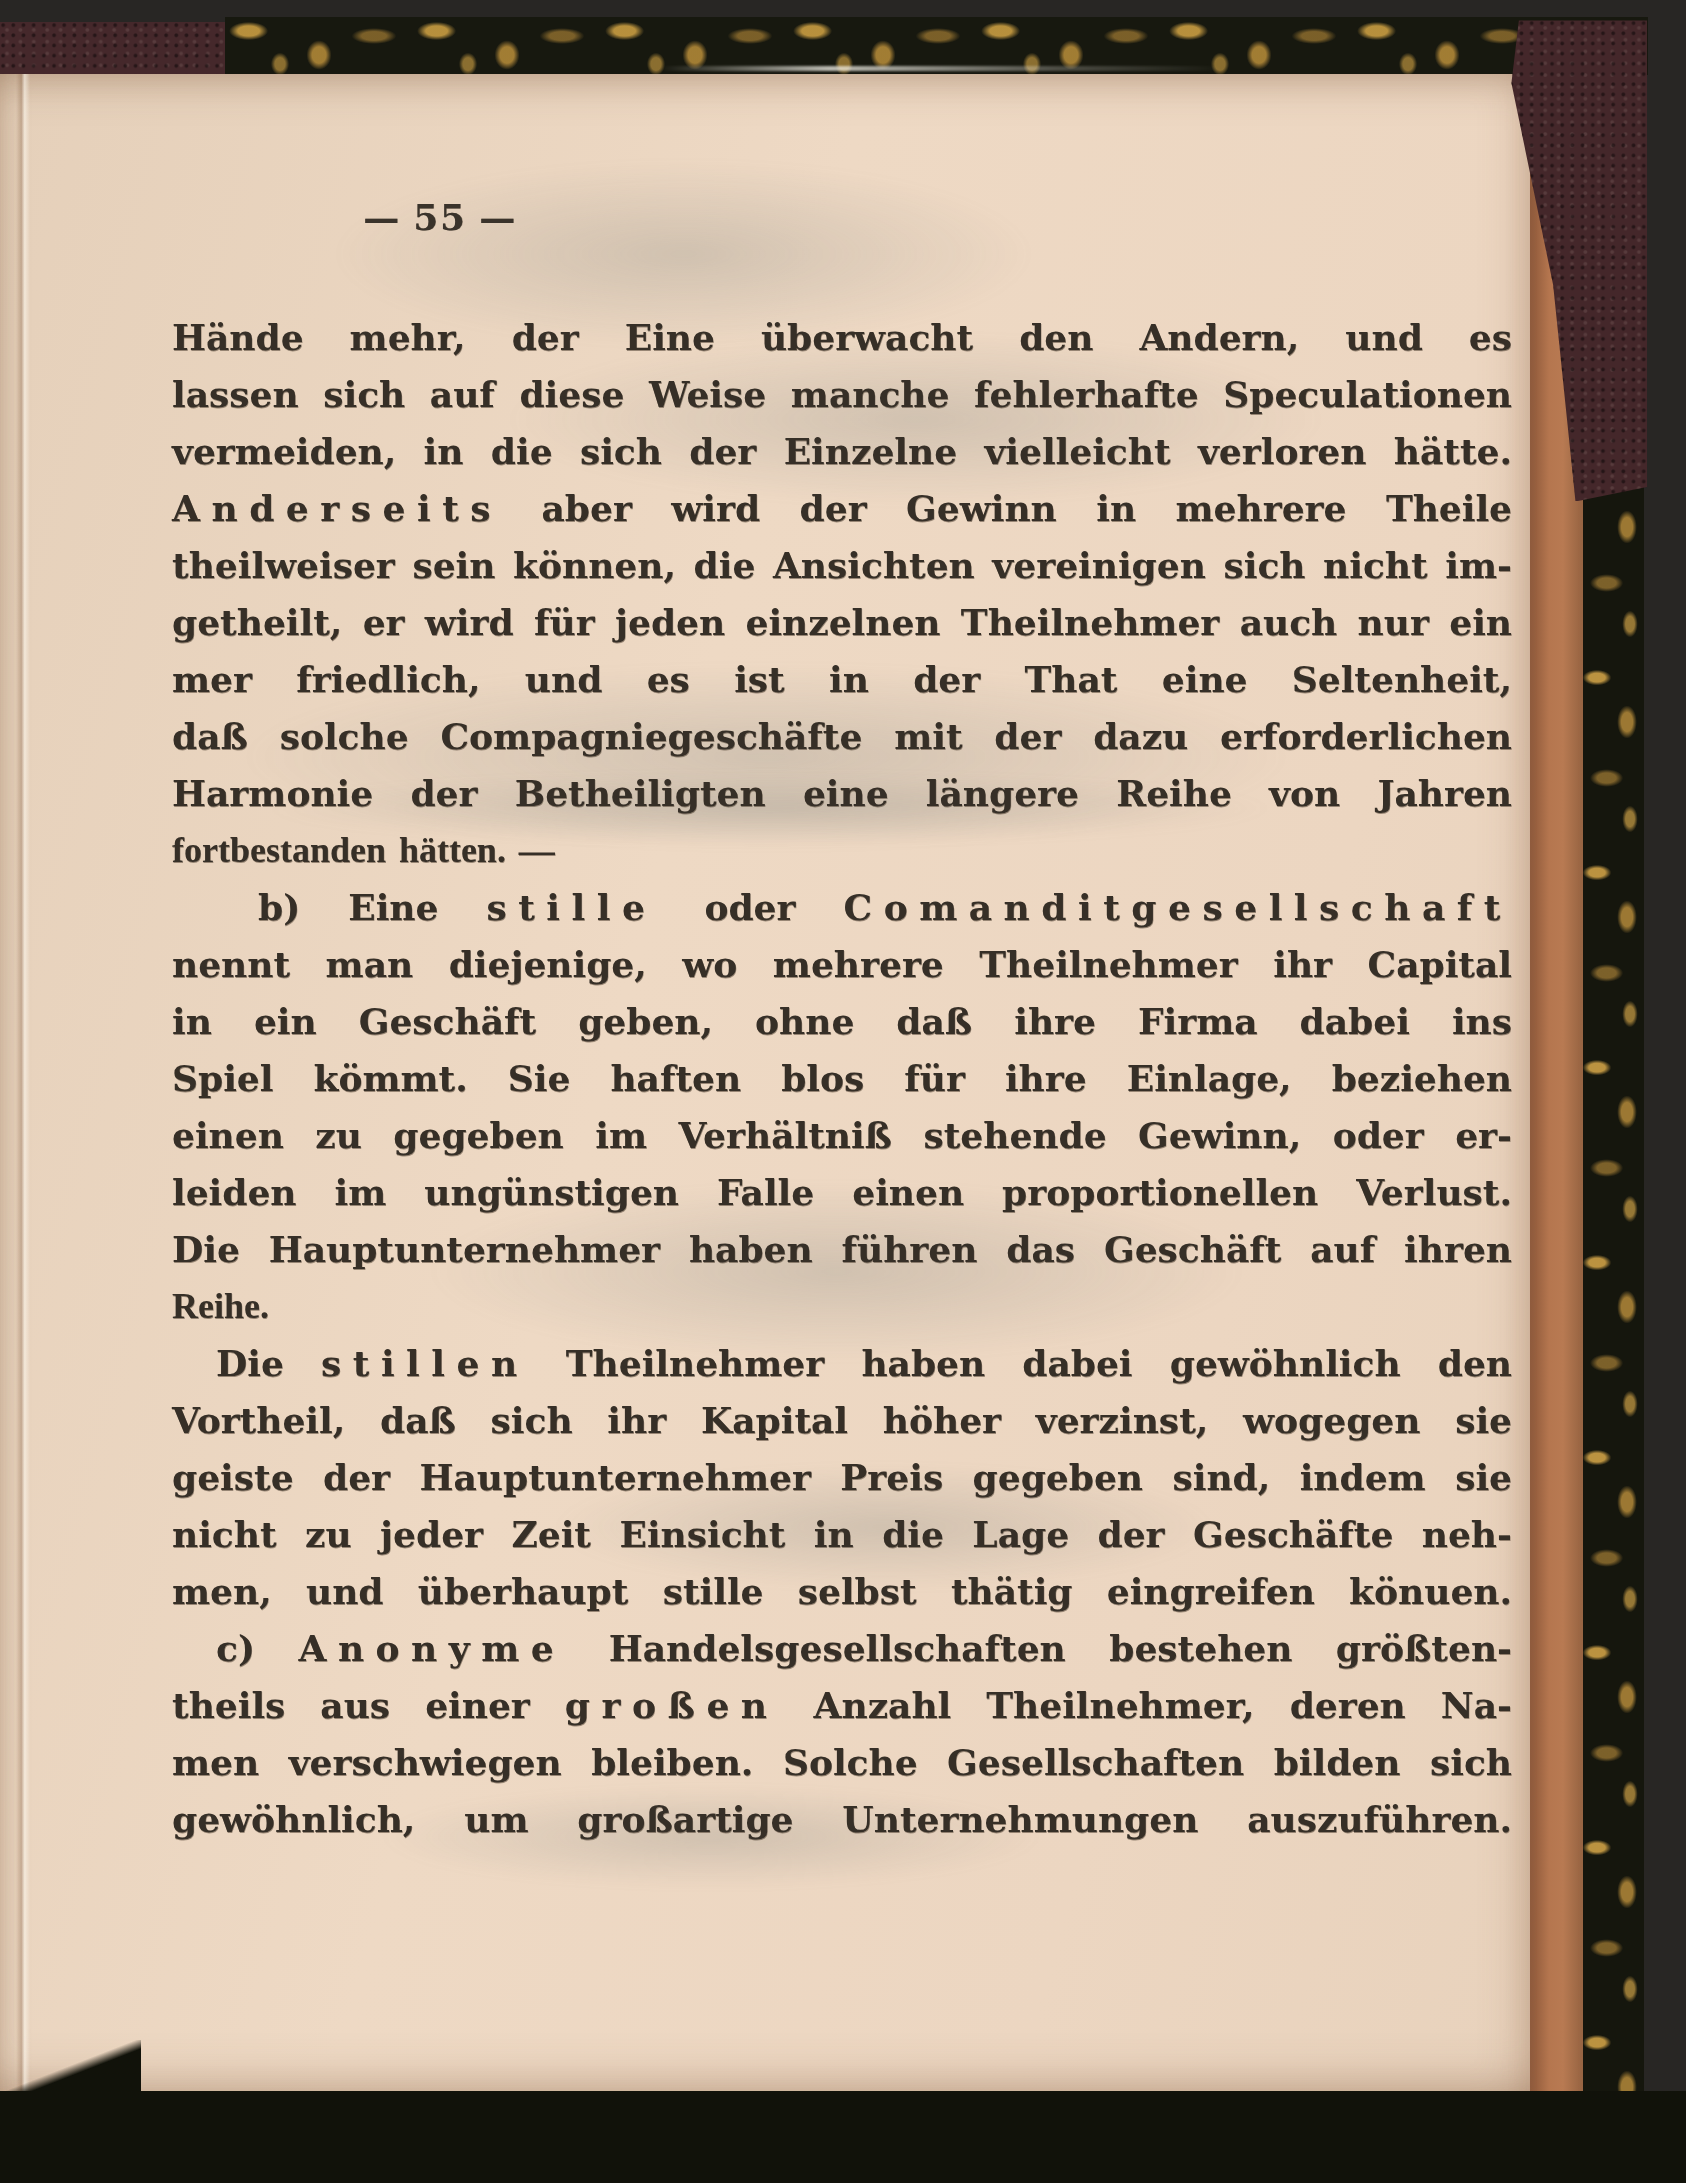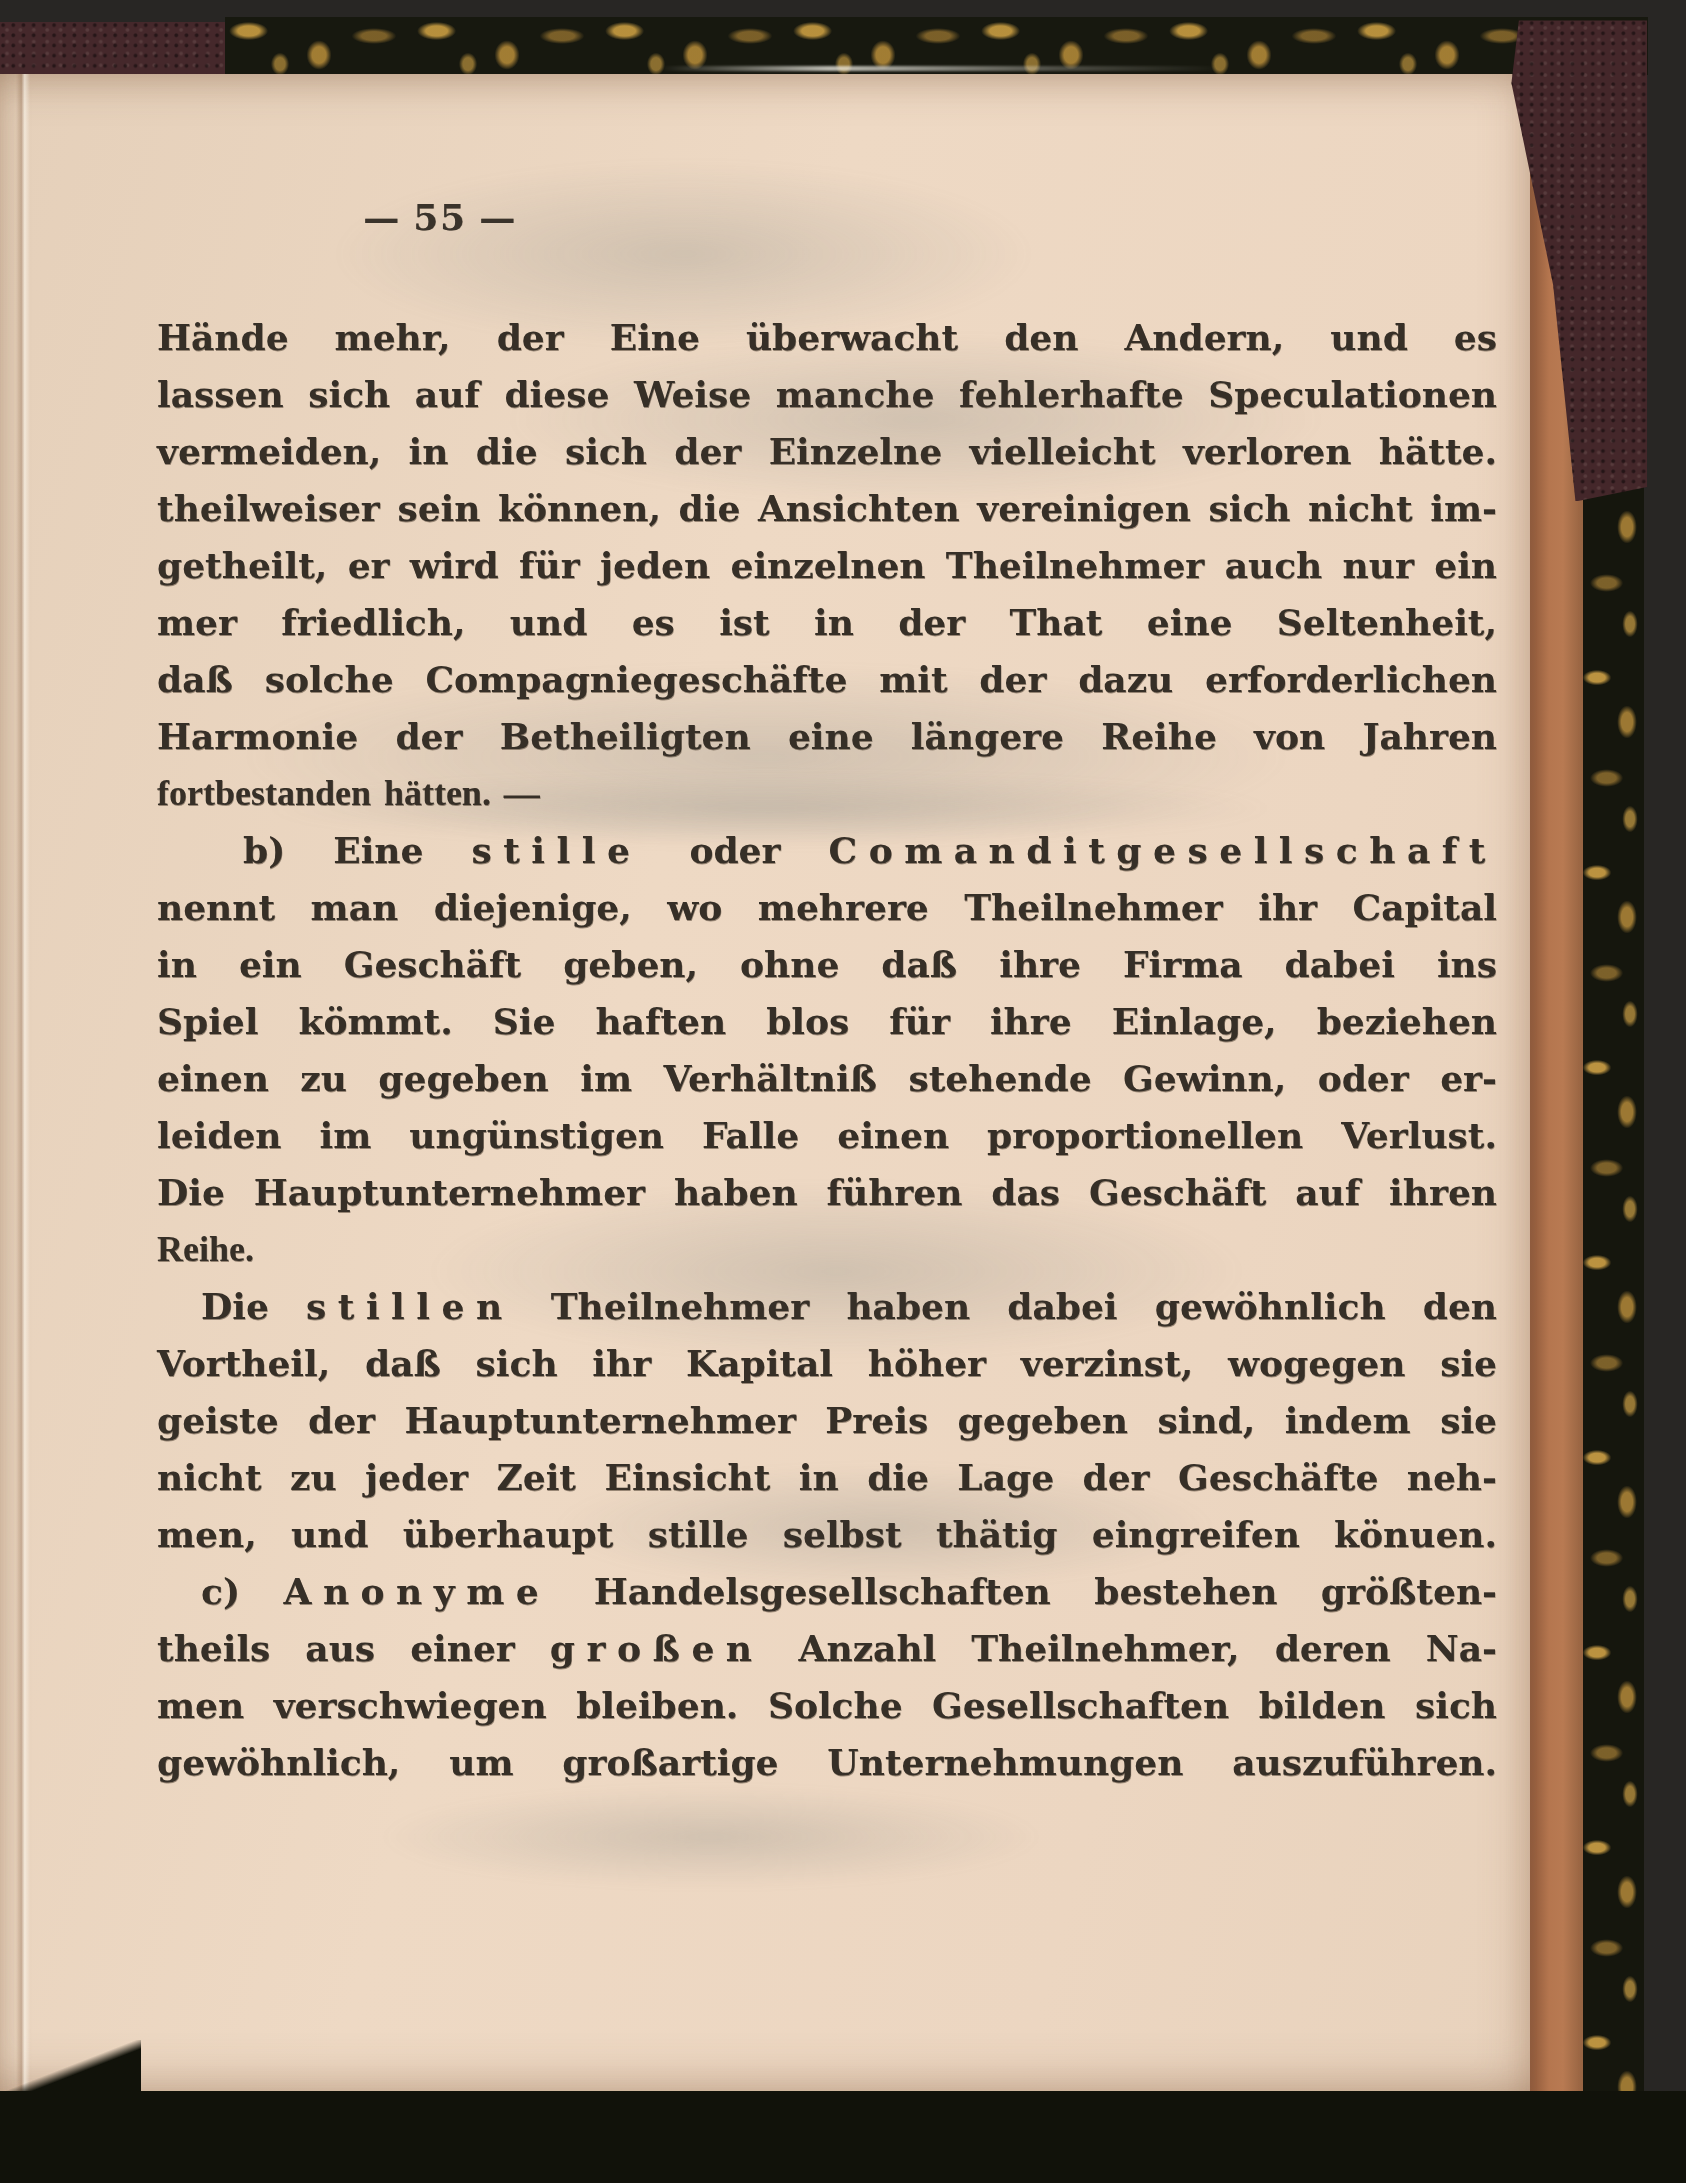--- a/index.html
+++ b/index.html
@@ -60,21 +60,21 @@
   .folio{
     position:absolute;left:346px;top:119px;width:188px;height:49px;
     text-align:center;font-size:36px;font-weight:bold;color:#3a332b;
     letter-spacing:1.6px;line-height:49px;
     text-shadow:0.4px 0.4px 0.6px rgba(45,35,22,.45);
   }
   .folio .dash{margin:0 12.6px;}
 
   
   .text-block{
-    position:absolute;left:157px;top:235px;width:1340px;
+    position:absolute;left:172px;top:235px;width:1340px;
     color:#362f27;
     font-size:36px;font-weight:bold;
     text-shadow:0.5px 0.5px 0.5px rgba(48,36,22,.45);
     word-spacing:3.9px;
   }
   .line{
     height:57px;line-height:57px;white-space:normal;
     text-align:justify;text-align-last:justify;
   }
   .line.nojust{text-align-last:left;font-family:Liberation Serif, serif;}
@@ -153,20 +153,21 @@
       </div>
 
     <div class="folio">
       <span class="dash">—</span><span>55</span><span class="dash">—</span>
     </div>
 
     <div class="text-block">
         <div class="line ind0"><span>Hände mehr, der Eine überwacht den Andern, und es</span></div>
         <div class="line ind0"><span>lassen sich auf diese Weise manche fehlerhafte Speculationen</span></div>
         <div class="line ind0"><span>vermeiden, in die sich der Einzelne vielleicht verloren hätte.</span></div>
+        <div class="line ind0"><span class="sperr">Anderseits</span><span> aber wird der Gewinn in mehrere Theile</span></div>
         <div class="line ind0"><span>theilweiser sein können, die Ansichten vereinigen sich nicht im-</span></div>
         <div class="line ind0"><span>getheilt, er wird für jeden einzelnen Theilnehmer auch nur ein</span></div>
         <div class="line ind0"><span>mer friedlich, und es ist in der That eine Seltenheit,</span></div>
         <div class="line ind0"><span>daß solche Compagniegeschäfte mit der dazu erforderlichen</span></div>
         <div class="line ind0"><span>Harmonie der Betheiligten eine längere Reihe von Jahren</span></div>
         <div class="line ind0 nojust"><span>fortbestanden hätten. —</span></div>
         <div class="line ind2"><span>b) Eine </span><span class="sperr">stille</span><span> oder </span><span class="sperr">Comanditgesellschaft</span></div>
         <div class="line ind0"><span>nennt man diejenige, wo mehrere Theilnehmer ihr Capital</span></div>
         <div class="line ind0"><span>in ein Geschäft geben, ohne daß ihre Firma dabei ins</span></div>
         <div class="line ind0"><span>Spiel kömmt. Sie haften blos für ihre Einlage, beziehen</span></div>

